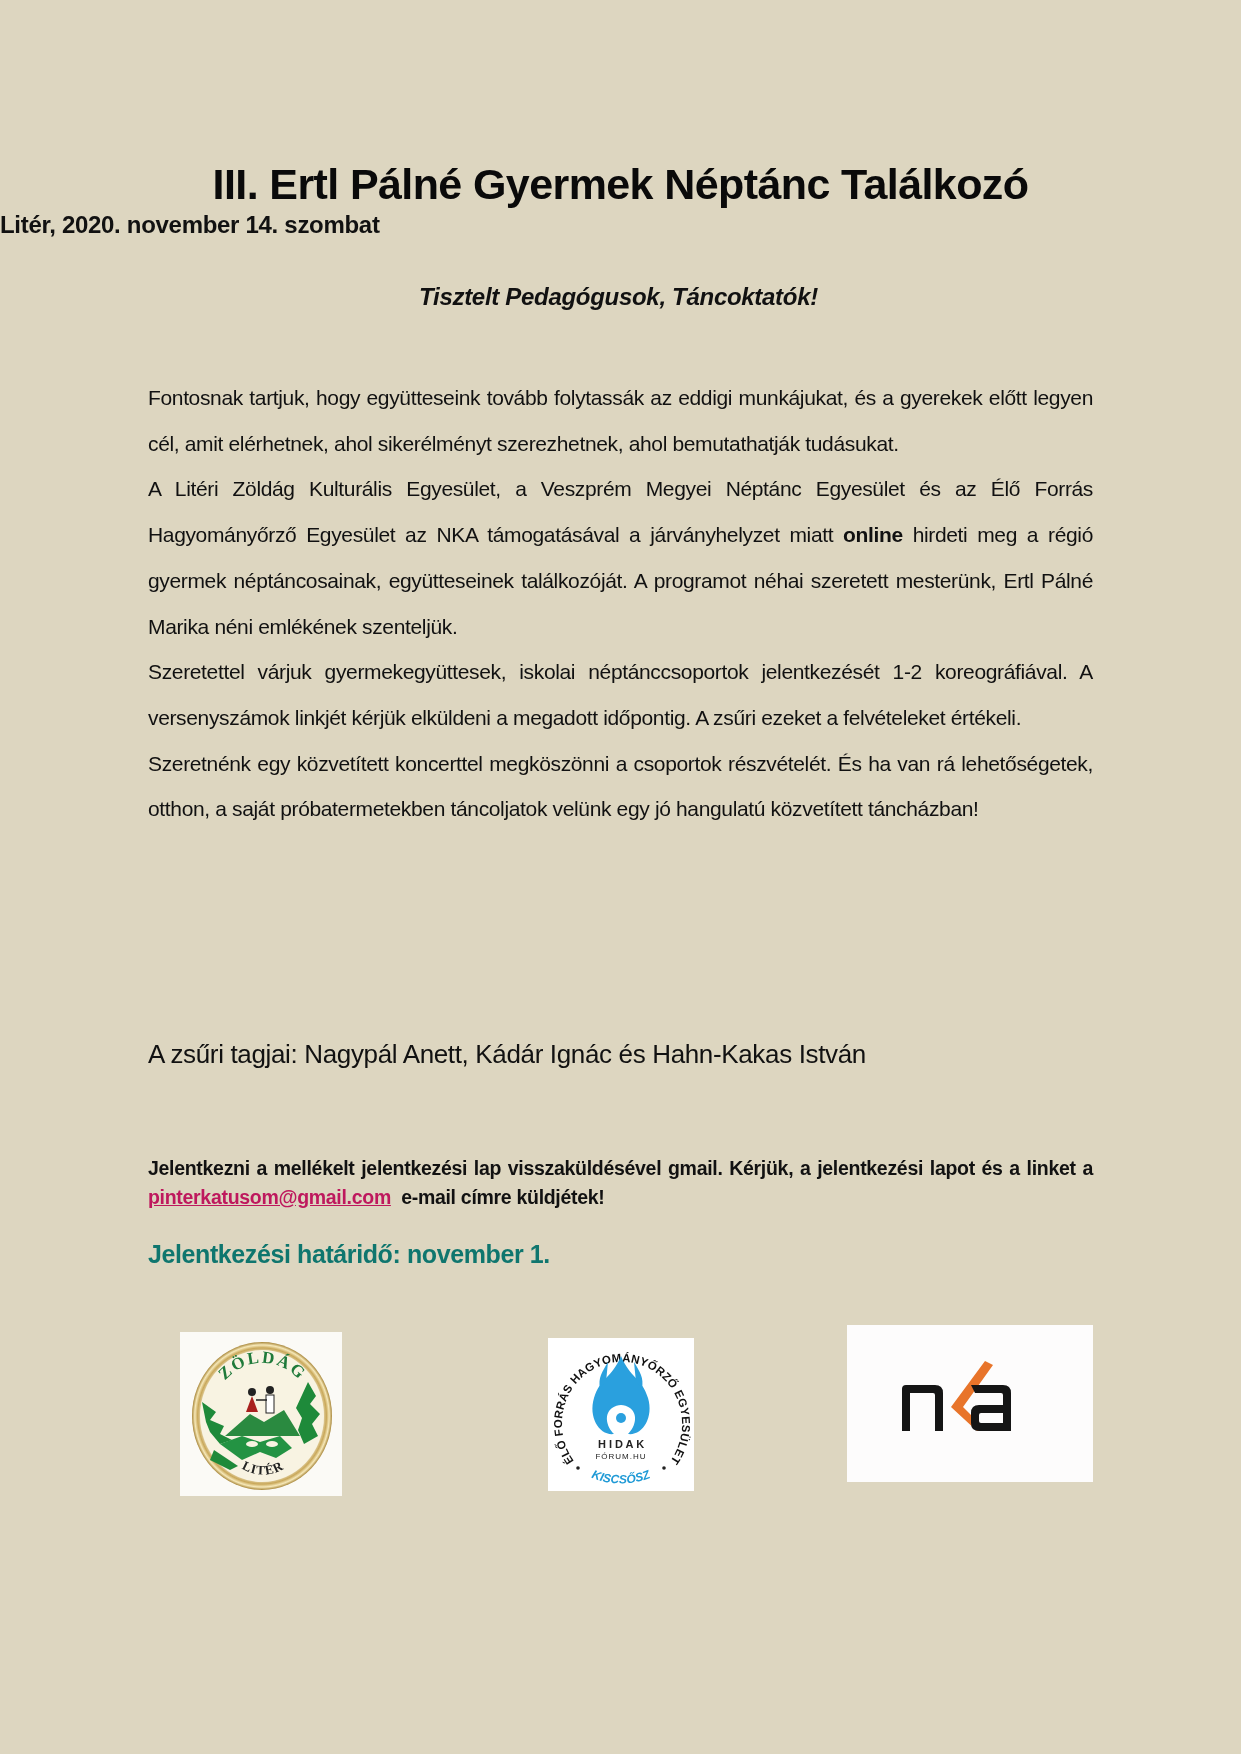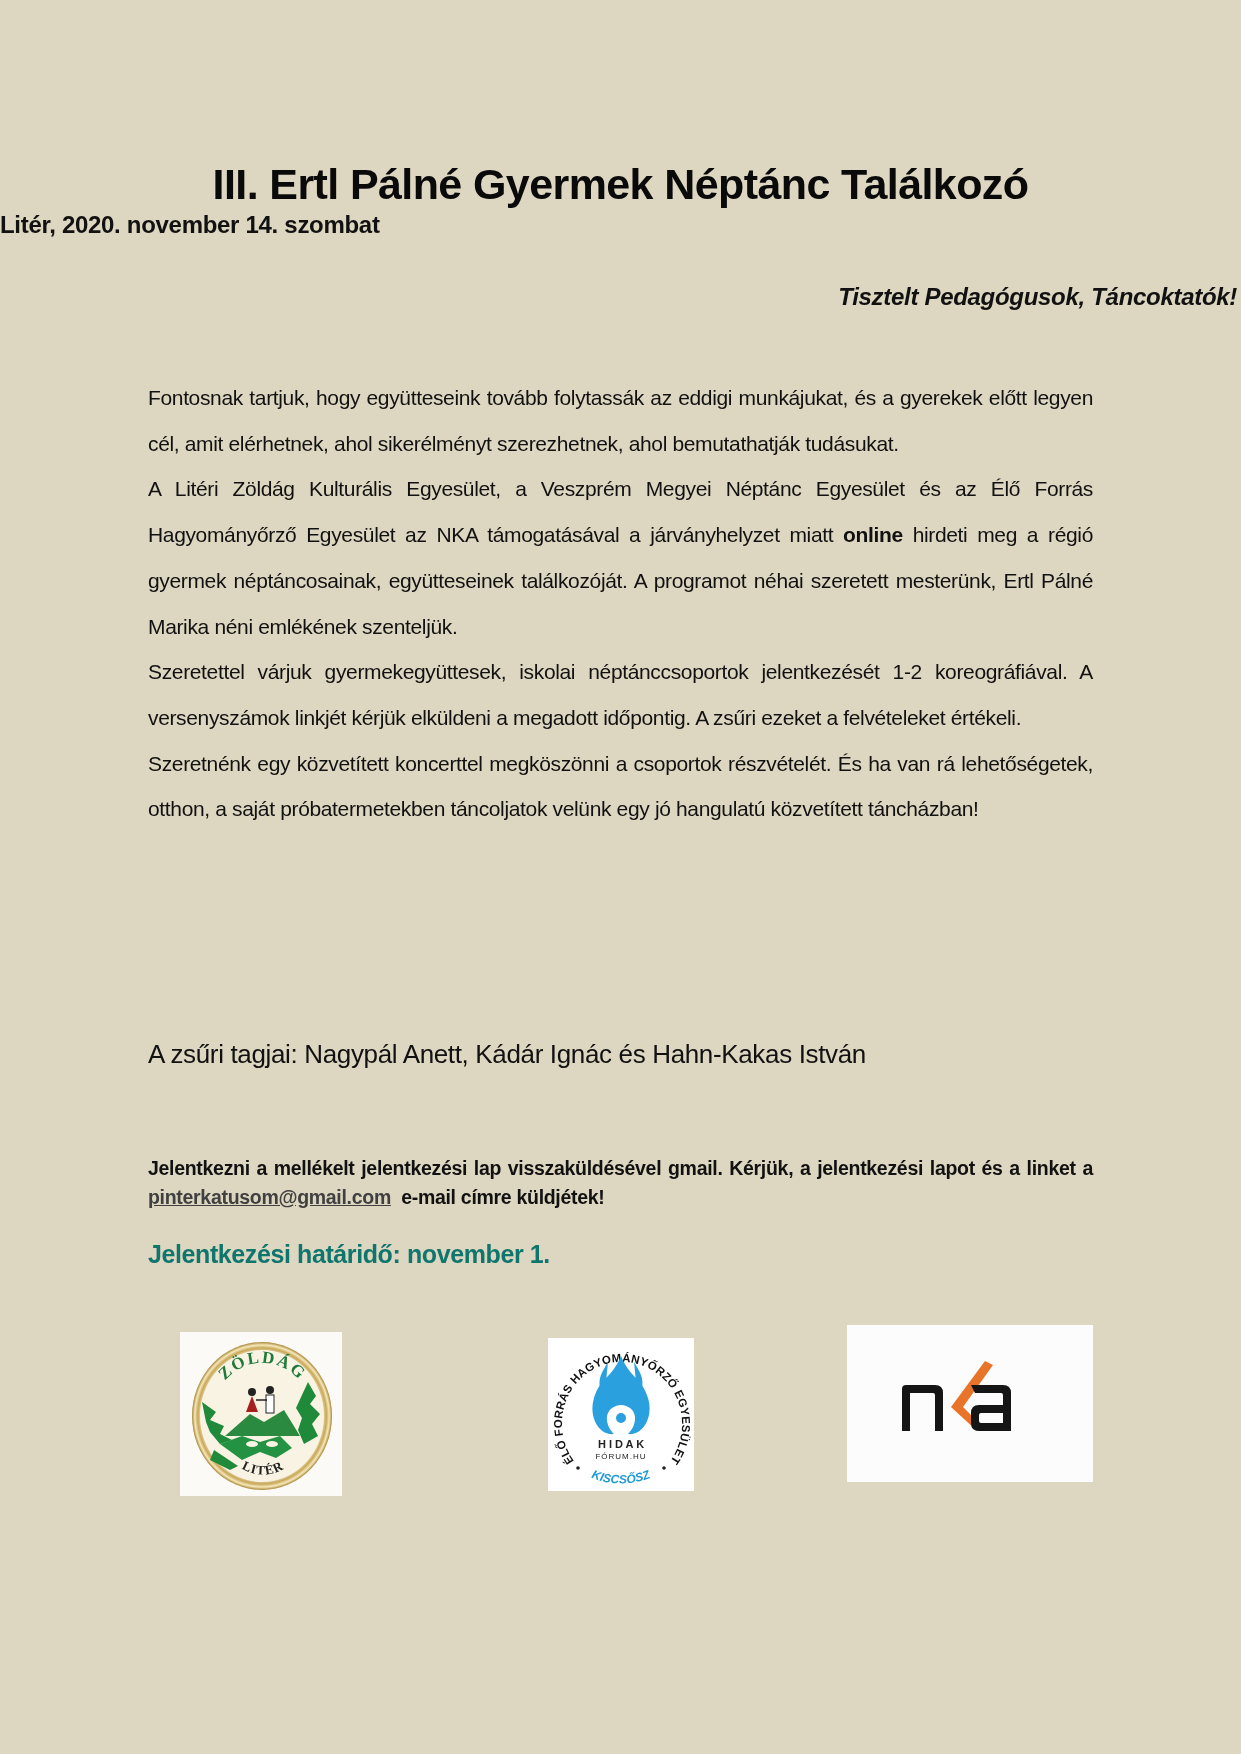--- a/index.html
+++ b/index.html
@@ -19,21 +19,21 @@
       text-align: center; font-size: 43px; font-weight: bold;
       letter-spacing: -0.6px; color: #0a0a0a; margin-top: 10px;
     }
     .subtitle {
       position: absolute; left: 0; width: 1241px; top: 211px;
       font-size: 24px; font-weight: bold;
       letter-spacing: -0.3px;
     }
     .salutation {
       position: absolute; left: 0; width: 1237px; top: 283px;
-      text-align: right; font-size: 24px; font-weight: bold; font-style: italic;
+      text-align: center; font-size: 24px; font-weight: bold; font-style: italic;
       letter-spacing: -0.3px;
     }
 
     .body-text {
       position: absolute; left: 148px; width: 945px; top: 375px;
       font-size: 21px; line-height: 45.7px; text-align: justify;
       letter-spacing: -0.35px;
     }
     .body-text p { margin: 0; }
     .body-text b { font-weight: bold; }
@@ -41,21 +41,21 @@
     .jury {
       position: absolute; left: 148px; top: 1039px;
       font-size: 26px; letter-spacing: -0.35px;
     }
 
     .apply {
       position: absolute; left: 148px; width: 945px; top: 1154px;
       font-size: 19.5px; font-weight: bold; line-height: 28.5px;
       text-align: justify; letter-spacing: -0.3px;
     }
-    .apply a { color: #404040; text-decoration: underline; }
+    .apply a { color: #be185d; text-decoration: underline; }
 
     .deadline {
       position: absolute; left: 148px; top: 1240px;
       font-size: 25px; font-weight: bold; color: #0f766e;
       letter-spacing: -0.4px;
     }
 
     .logo { position: absolute; background: #fff; overflow: hidden; }
     .logo-zoldag { left: 180px; top: 1332px; width: 162px; height: 164px; background: #fbfaf6; }
     .logo-eloforras { left: 548px; top: 1338px; width: 146px; height: 153px; }

